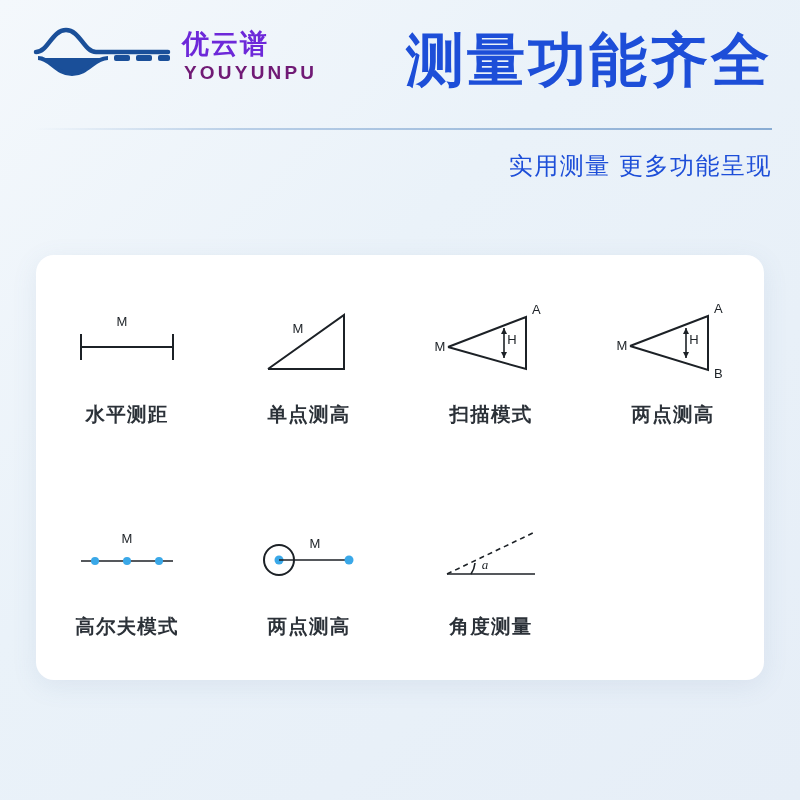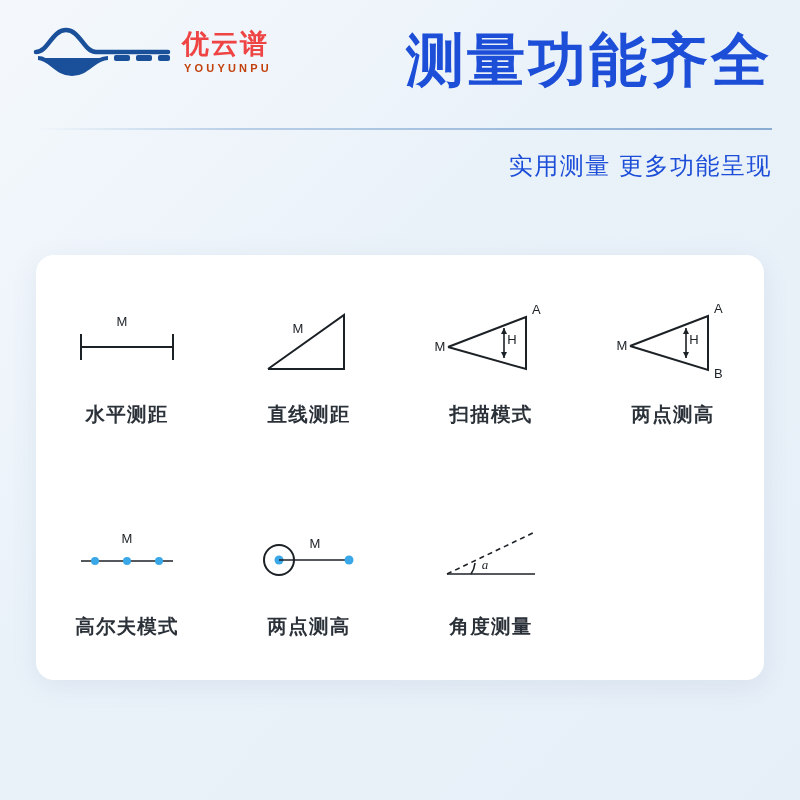--- a/index.html
+++ b/index.html
@@ -36,31 +36,31 @@
     top: 4px;
     width: 140px;
     height: 56px;
   }
   .brand-cn {
     position: absolute;
     left: 148px;
     top: 8px;
     font-size: 27px;
     font-weight: bold;
-    color: #ef4444;
+    color: #6d28d9;
     letter-spacing: 2px;
     white-space: nowrap;
   }
   .brand-en {
     position: absolute;
     left: 150px;
     top: 44px;
-    font-size: 11px;
-    font-weight: bold;
-    color: #c2410c;
+    font-size: 19px;
+    font-weight: bold;
+    color: #701a75;
     letter-spacing: 3.2px;
     white-space: nowrap;
   }
 
   .headline {
     position: absolute;
     right: 28px;
     top: 22px;
     font-size: 58px;
     font-weight: bold;
@@ -181,21 +181,21 @@
       <div class="cell-label">水平测距</div>
     </div>
 
     <div class="cell">
       <div class="cell-art">
         <svg width="110" height="80" viewBox="0 0 110 80">
           <polyline class="stroke" points="14,66 90,66 90,12 14,66"></polyline>
           <text class="lbl" x="44" y="30" text-anchor="middle">M</text>
         </svg>
       </div>
-      <div class="cell-label">直线测距</div>
+      <div class="cell-label">单点测高</div>
     </div>
 
     <div class="cell">
       <div class="cell-art">
         <svg width="130" height="80" viewBox="0 0 130 80">
           <polyline class="stroke" points="22,44 100,14 100,66 22,44"></polyline>
           <line class="stroke-thin" x1="78" y1="25" x2="78" y2="55"></line>
           <polygon points="78,25 75,31 81,31" fill="#1c2126"></polygon>
           <polygon points="78,55 75,49 81,49" fill="#1c2126"></polygon>
           <text class="lbl" x="14" y="48" text-anchor="middle">M</text>

